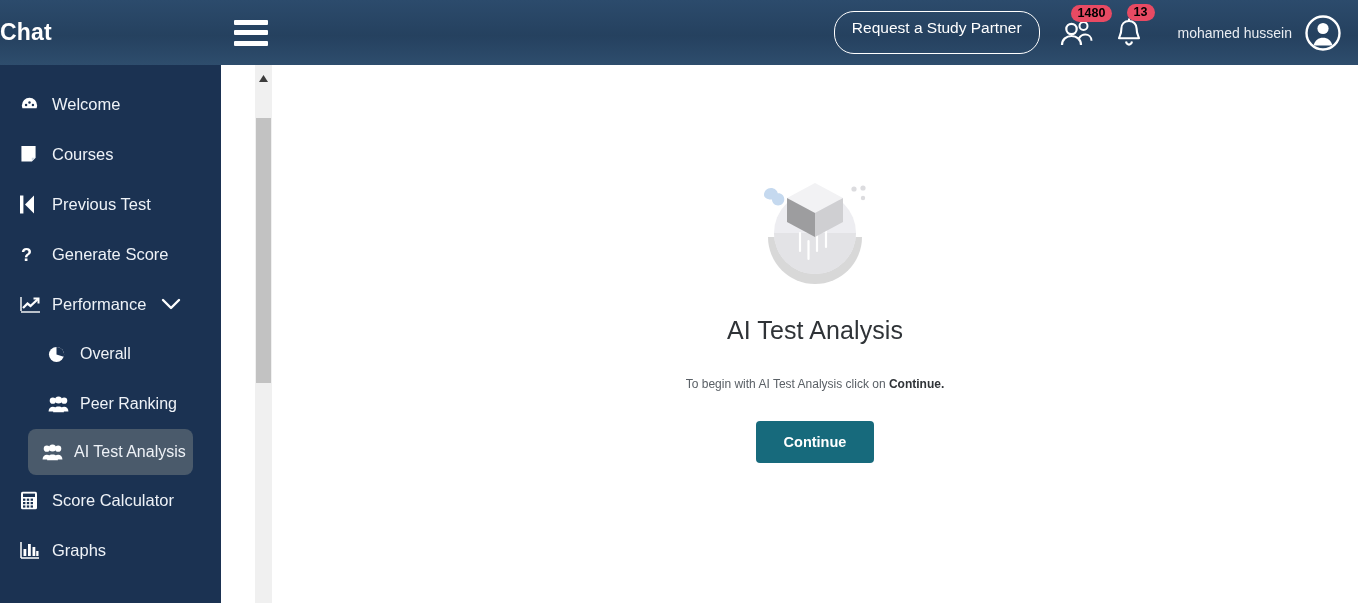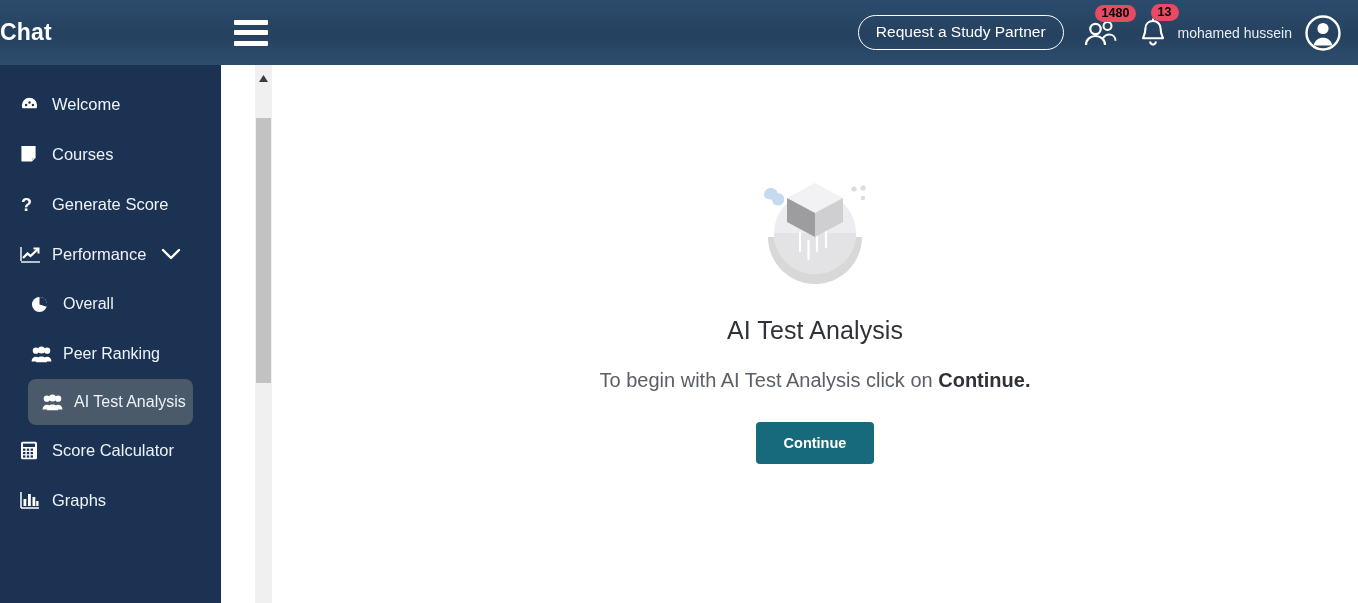--- a/index.html
+++ b/index.html
@@ -46,21 +46,21 @@
     display: flex;
     align-items: center;
     height: 100%;
     padding-right: 10px;
   }
   #study-partner-btn {
     border: 1.5px solid #ffffff;
     border-radius: 20px;
     color: #ffffff;
     font-size: 15.5px;
-    padding: 7px 17px 8px 17px;
+    padding: 7px 17px 16px 17px;
     background: transparent;
     cursor: pointer;
     white-space: nowrap;
     font-family: "Liberation Sans", sans-serif;
   }
   .icon-wrap {
     position: relative;
     margin-left: 18px;
     display: flex;
     align-items: center;
@@ -77,21 +77,21 @@
     font-weight: bold;
     border-radius: 11px;
     padding: 2px 7px 3px 7px;
     line-height: 1;
     min-width: 22px;
     text-align: center;
   }
   #username {
     color: #e9edf2;
     font-size: 14px;
-    margin-left: 10px;
+    margin-left: 34px;
     white-space: nowrap;
   }
   #avatar {
     margin-left: 10px;
     margin-right: 4px;
     cursor: pointer;
     display: flex;
     align-items: center;
   }
 
@@ -117,21 +117,21 @@
   .nav-item .nav-icon {
     width: 26px;
     display: inline-flex;
     align-items: center;
     justify-content: flex-start;
     flex: 0 0 26px;
     color: #ffffff;
   }
   .nav-item .nav-label { margin-left: 6px; }
   .nav-item.sub {
-    padding-left: 31px;
+    padding-left: 48px;
     font-size: 16px;
   }
   .nav-item.active {
     background: #4a5a6b;
     border-radius: 8px;
     margin: 0 28px 0 28px;
     padding-left: 14px;
     height: 46px;
   }
   .chev {
@@ -175,22 +175,22 @@
   }
   #illustration { margin-top: 110px; }
   #empty-title {
     margin-top: 22px;
     font-size: 25px;
     color: #2f3337;
     font-weight: normal;
     letter-spacing: .1px;
   }
   #empty-sub {
-    margin-top: 24px;
-    font-size: 20px;
+    margin-top: 32px;
+    font-size: 12px;
     color: #5a6066;
   }
   #empty-sub b { color: #2f3337; font-weight: bold; }
   #continue-btn {
     margin-top: 30px;
     background: #176a7c;
     color: #ffffff;
     border: none;
     border-radius: 4px;
     font-size: 14.5px;
@@ -264,20 +264,29 @@
   <div class="nav-item">
     <span class="nav-icon">
       <svg width="17" height="18" viewBox="0 0 18 19">
           <path d="M1.5 1 h15 v12.5 l-4 4 h-11 z" fill="#ffffff"></path>
           <path d="M16.5 13.5 h-4 v4 z" fill="#cdd6e0"></path>
         </svg>
     </span>
     <span class="nav-label">Courses</span>
   </div>
 
+  <div class="nav-item">
+    <span class="nav-icon">
+      <svg width="15" height="19" viewBox="0 0 15 19">
+          <rect x="0" y="0.5" width="3.4" height="18" fill="#ffffff"></rect>
+          <path d="M14 0.5 L5 9.5 L14 18.5 z" fill="#ffffff"></path>
+        </svg>
+    </span>
+    <span class="nav-label">Previous Test</span>
+  </div>
 
   <div class="nav-item">
     <span class="nav-icon">
       <svg width="14" height="19" viewBox="0 0 14 19">
           <text x="1" y="16" font-family="Liberation Sans, sans-serif" font-size="18" font-weight="bold" fill="#ffffff">?</text>
         </svg>
     </span>
     <span class="nav-label">Generate Score</span>
   </div>
 

